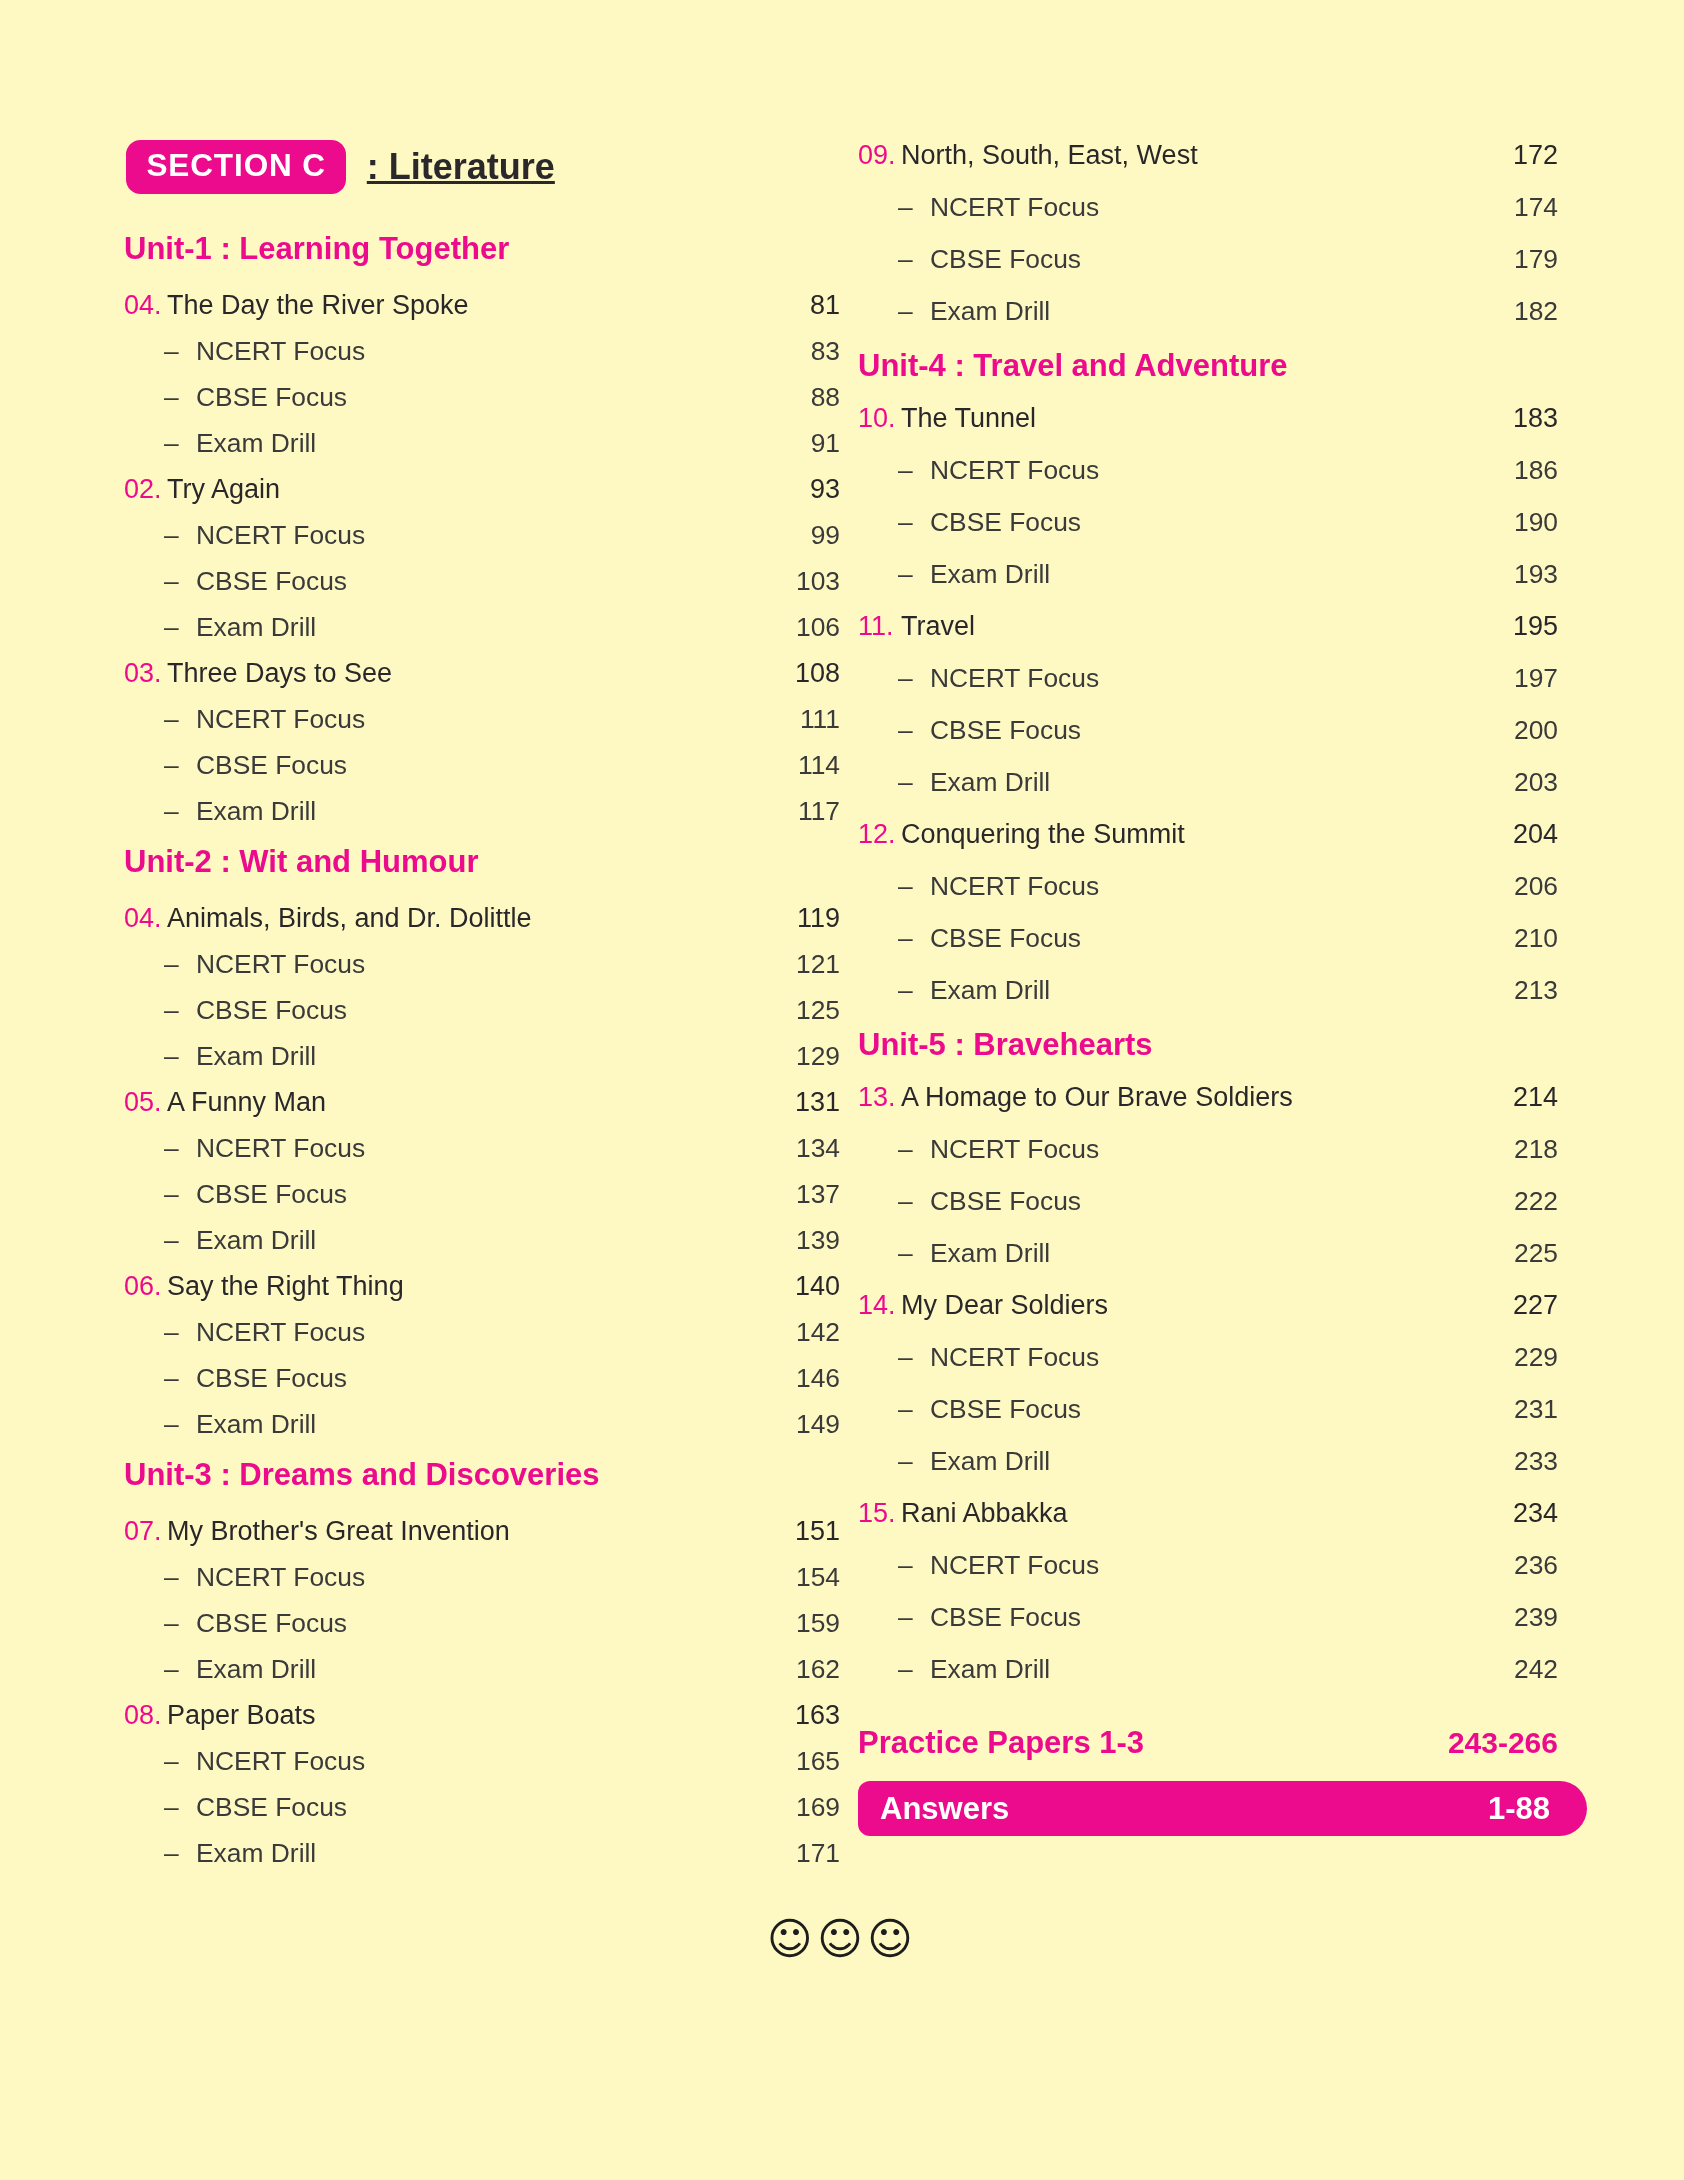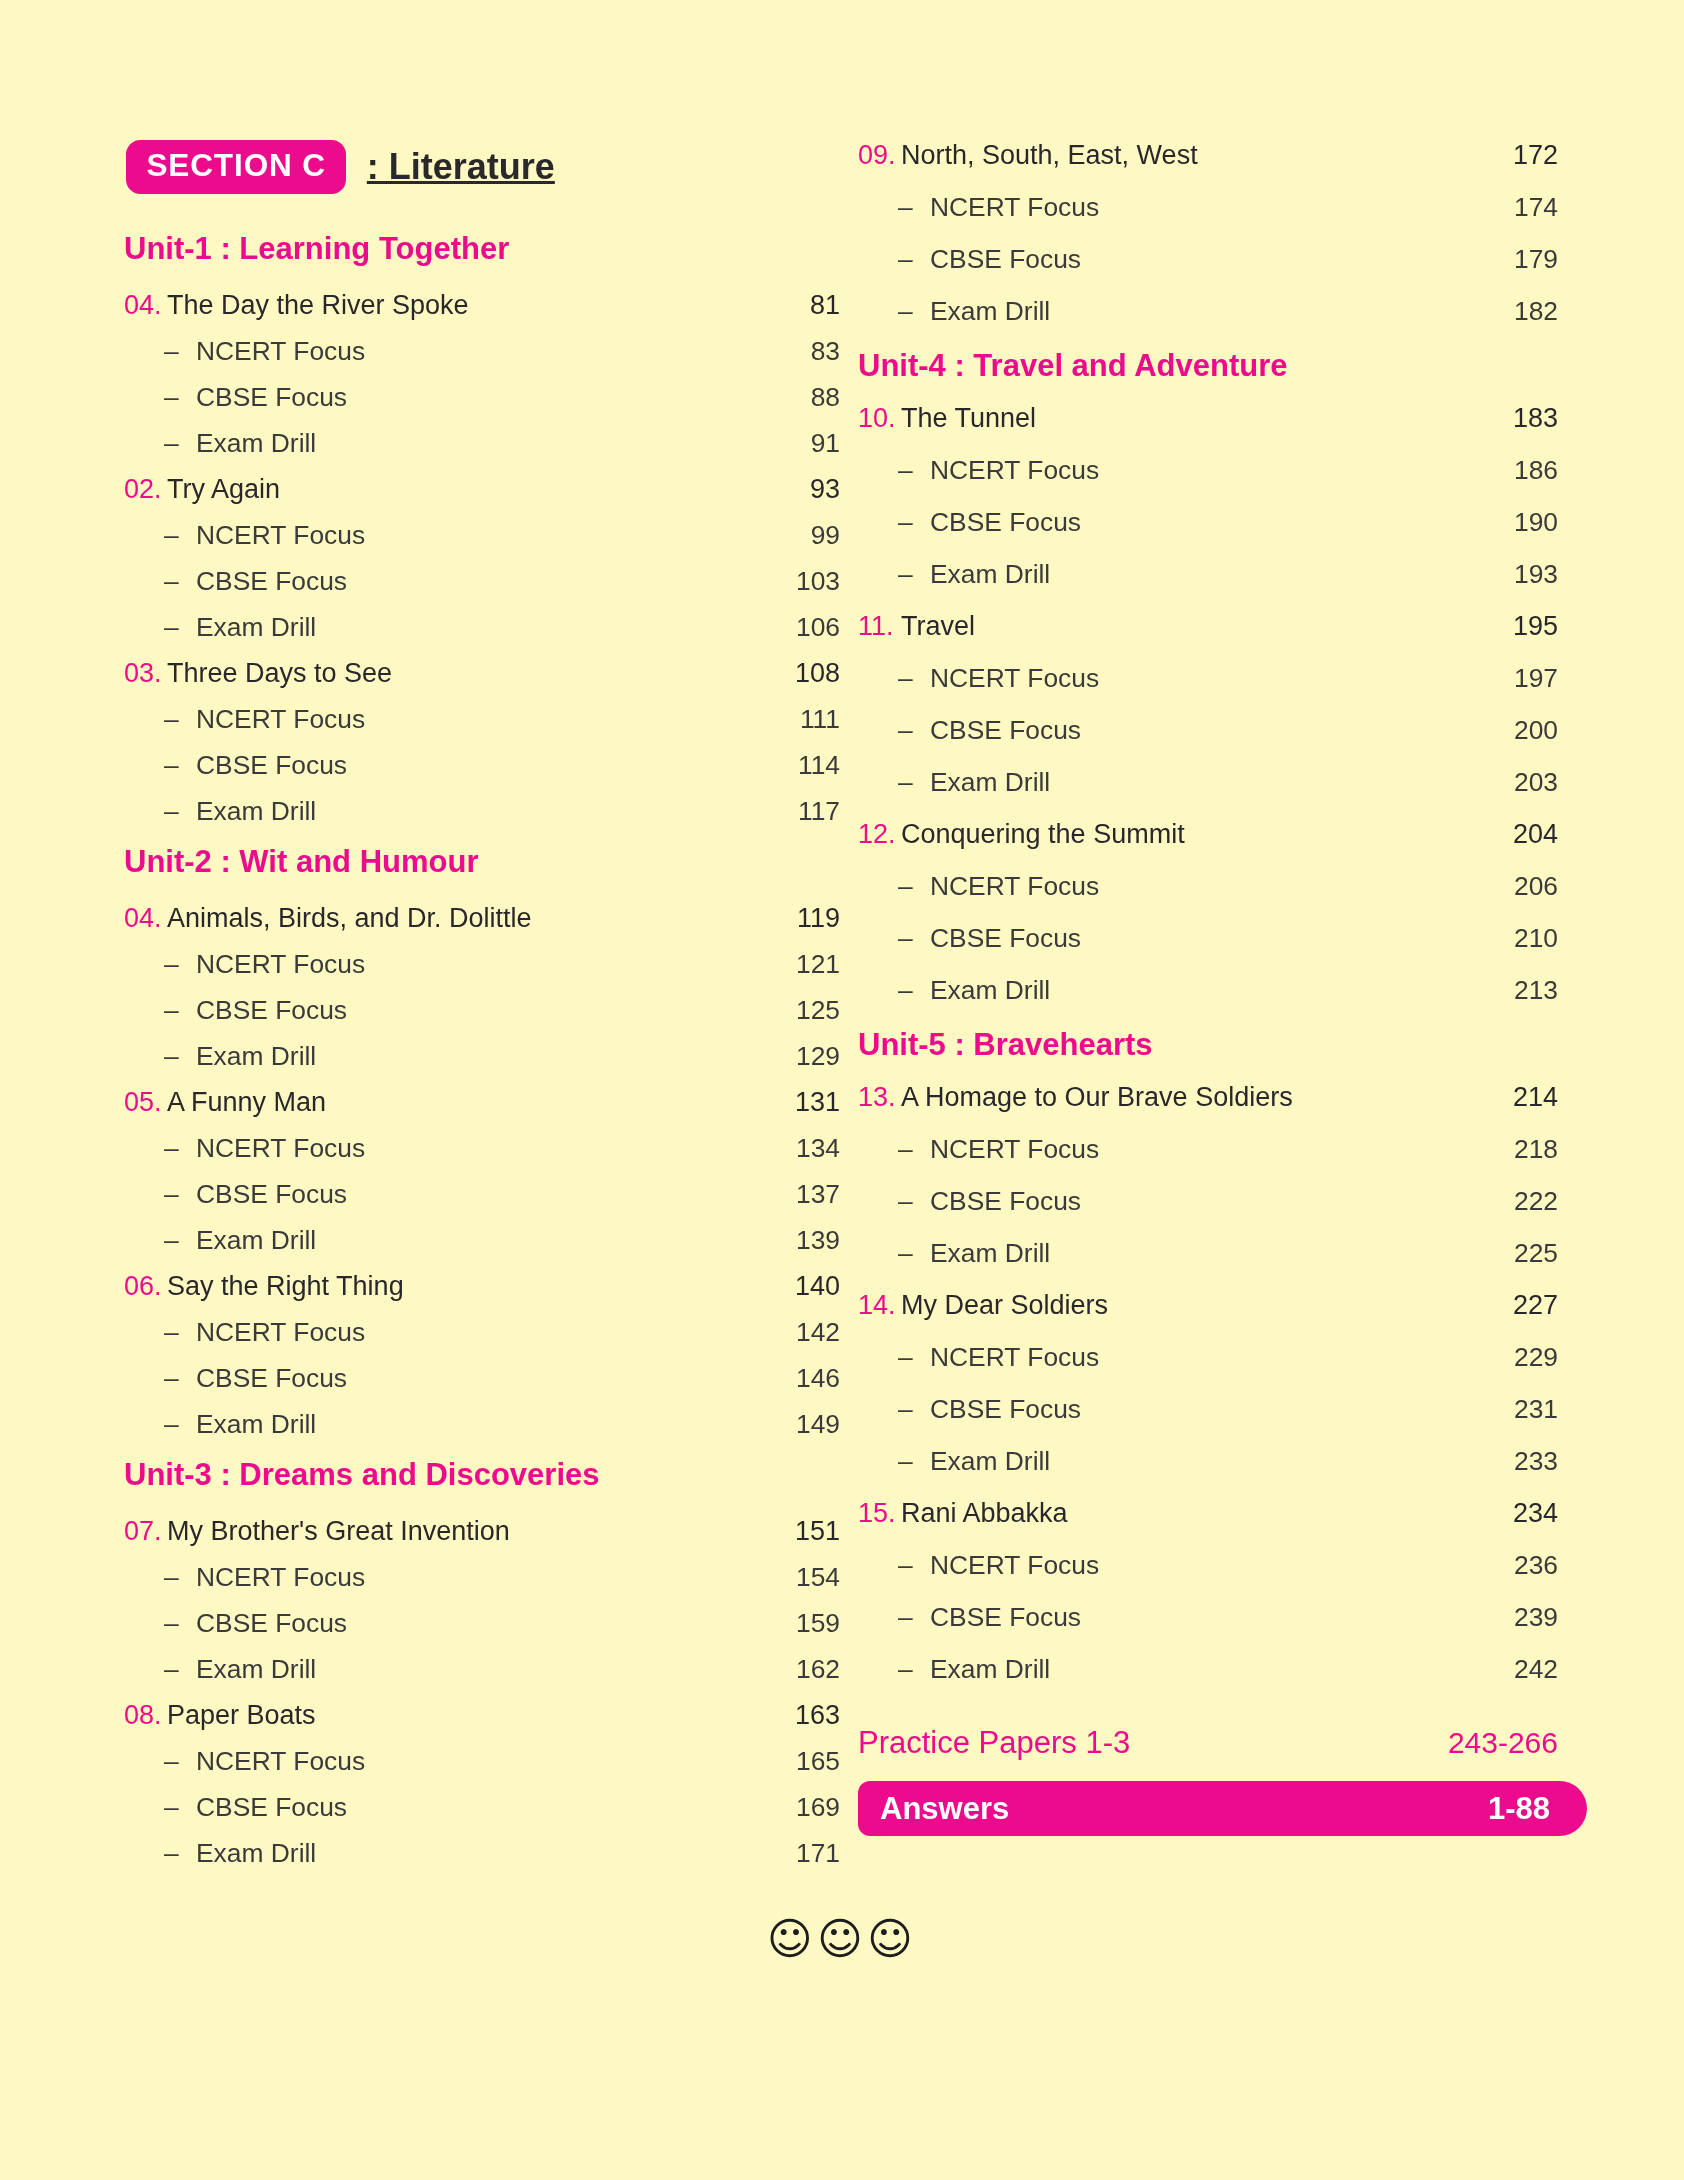--- a/index.html
+++ b/index.html
@@ -24,21 +24,21 @@
   .row{display:flex;align-items:baseline;font-size:26.4px;line-height:29px;
        color:#3a3a3a;margin-bottom:17px;}
   .col-right .row{margin-bottom:23px;}
   .row .pg{margin-left:auto;white-space:nowrap;text-align:right;}
 
   .chapter{font-weight:400;color:#2a272b;font-size:27px;}
   .chapter .num{flex:none;width:43px;color:var(--pink,#EC0B8D);}
   .sub{padding-left:40px;}
   .sub .dash{flex:none;width:32px;}
 
-  .practice{margin-top:44px;font-size:31px;font-weight:400;color:var(--pink,#EC0B8D);margin-bottom:0;justify-content:space-between;}
+  .practice{margin-top:44px;font-size:31px;font-weight:700;color:var(--pink,#EC0B8D);margin-bottom:0;justify-content:space-between;}
   .practice .pg{font-size:30px;}
 
   .answers{margin-top:24px;margin-right:-29px;background:var(--pink,#EC0B8D);
            color:#ffffff;font-weight:700;font-size:31px;align-items:center;
            height:55px;padding:0 37px 0 22px;border-radius:13.6px 31px 31px 13.6px;margin-bottom:0;justify-content:center;}
 
   .smileys{position:absolute;left:50%;top:1917px;transform:translateX(-50%);
            font-size:44px;line-height:1;color:#1d1d1d;letter-spacing:4.3px;white-space:nowrap;}
   .smileys .smiley{font-family:"DejaVu Sans",sans-serif;}
 </style>

